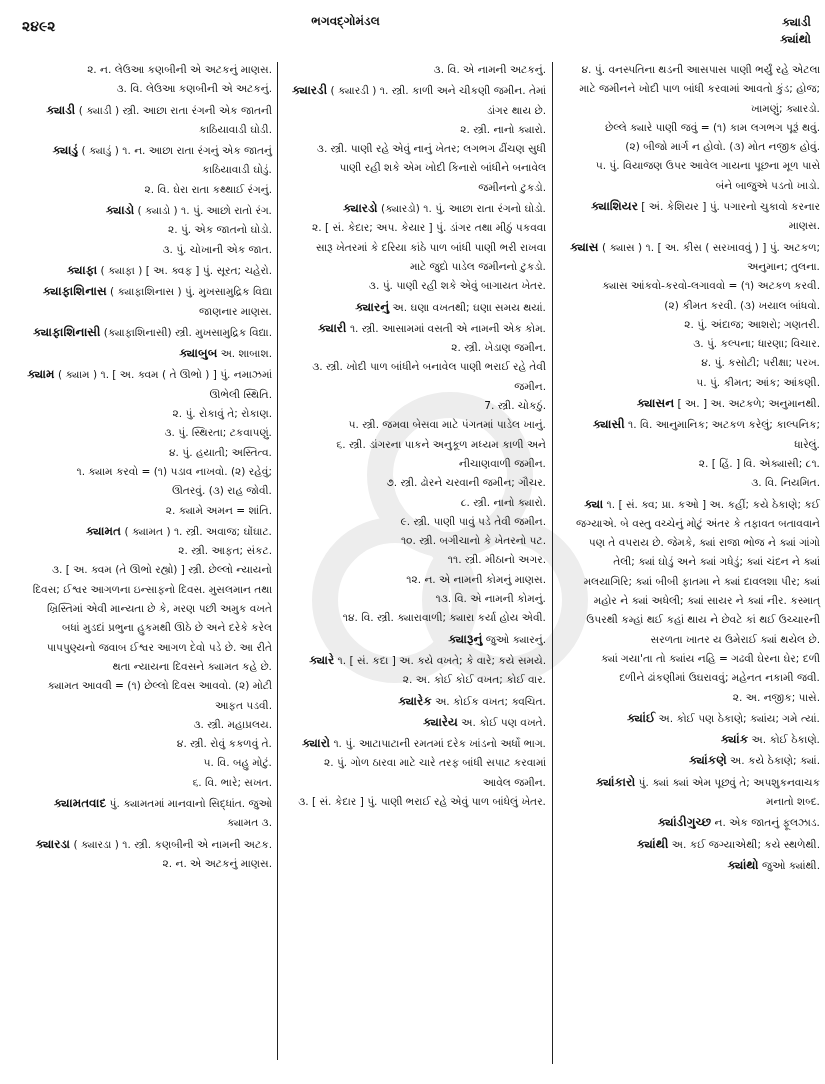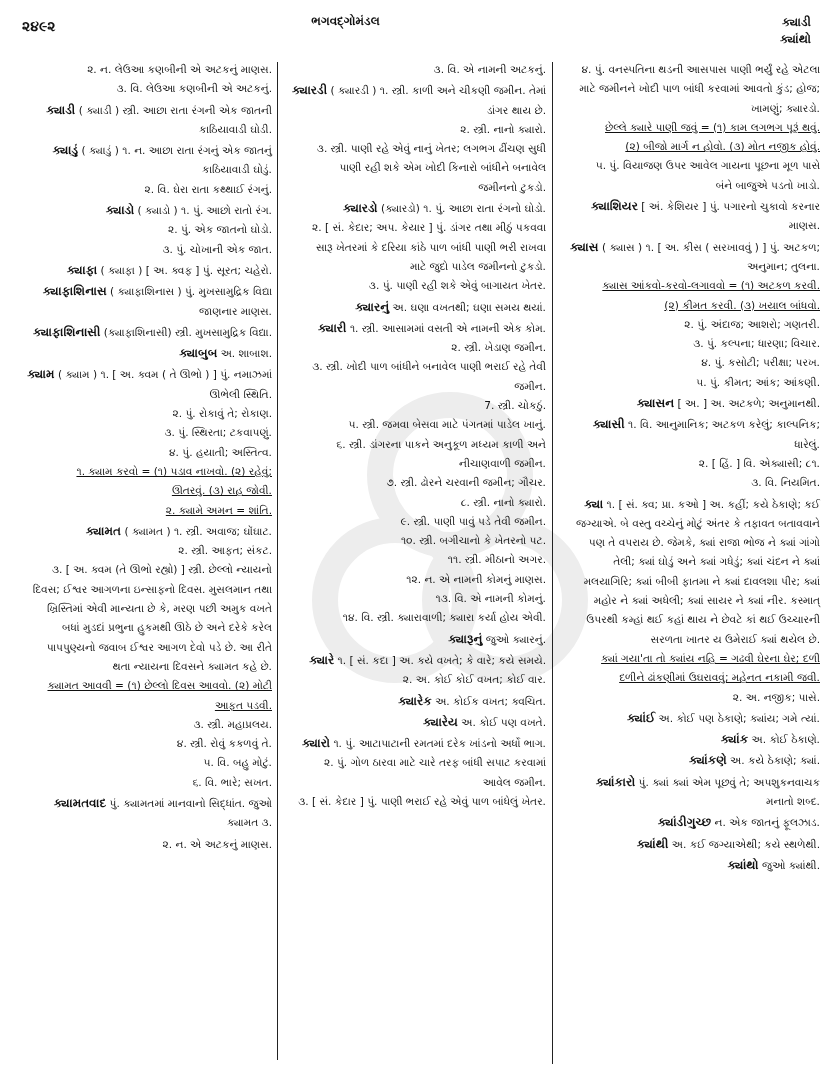--- a/index.html
+++ b/index.html
@@ -14,21 +14,21 @@
   .col1 { left: 24px; width: 248px; }
   .col2 { left: 290px; width: 256px; }
   .col3 { left: 568px; width: 252px; }
   .rule { position: absolute; top: 62px; width: 1px; background: #222; }
   .rule1 { left: 277px; height: 998px; }
   .rule2 { left: 552px; height: 1002px; }
   .entry { margin: 0 0 2px 0; }
   .hw { font-weight: bold; font-size: 12px; }
   .first { display: block; }
   .sense { display: block; padding-left: 8px; }
-  .sub { display: block; padding-left: 20px; text-decoration: underline; }
+  .sub { display: block; padding-left: 20px; }
 </style>
 </head>
 <body>
 
 <svg class="watermark" viewBox="0 0 300 330">
   <g fill="none" stroke="#ededed" stroke-width="26">
     <circle cx="150" cy="95" r="70"></circle>
     <circle cx="95" cy="220" r="70"></circle>
     <circle cx="205" cy="220" r="70"></circle>
   </g>
@@ -90,20 +90,21 @@
       <span class="sub">ક્યામત આવવી = (૧) છેલ્લો દિવસ આવવો. (૨) મોટી આફત પડવી.</span>
       <span class="sense">૩. સ્ત્રી. મહાપ્રલય.</span>
       <span class="sense">૪. સ્ત્રી. રોવું કકળવું તે.</span>
       <span class="sense">૫. વિ. બહુ મોટું.</span>
       <span class="sense">૬. વિ. ભારે; સખત.</span>
     </div>
     <div class="entry">
       <span class="first"><span class="hw">ક્યામતવાદ</span> <span>પું. ક્યામતમાં માનવાનો સિદ્ધાંત. જુઓ ક્યામત ૩.</span></span>
     </div>
     <div class="entry">
+      <span class="first"><span class="hw">ક્યારડા</span> <span>( ક્યારડા ) ૧. સ્ત્રી. કણબીની એ નામની અટક.</span></span>
       <span class="sense">૨. ન. એ અટકનું માણસ.</span>
     </div>
   </div>
 <div class="col col2">
     <div class="entry">
       <span class="sense">૩. વિ. એ નામની અટકનું.</span>
     </div>
     <div class="entry">
       <span class="first"><span class="hw">ક્યારડી</span> <span>( ક્યારડી ) ૧. સ્ત્રી. કાળી અને ચીકણી જમીન. તેમાં ડાંગર થાય છે.</span></span>
       <span class="sense">૨. સ્ત્રી. નાનો ક્યારો.</span>

